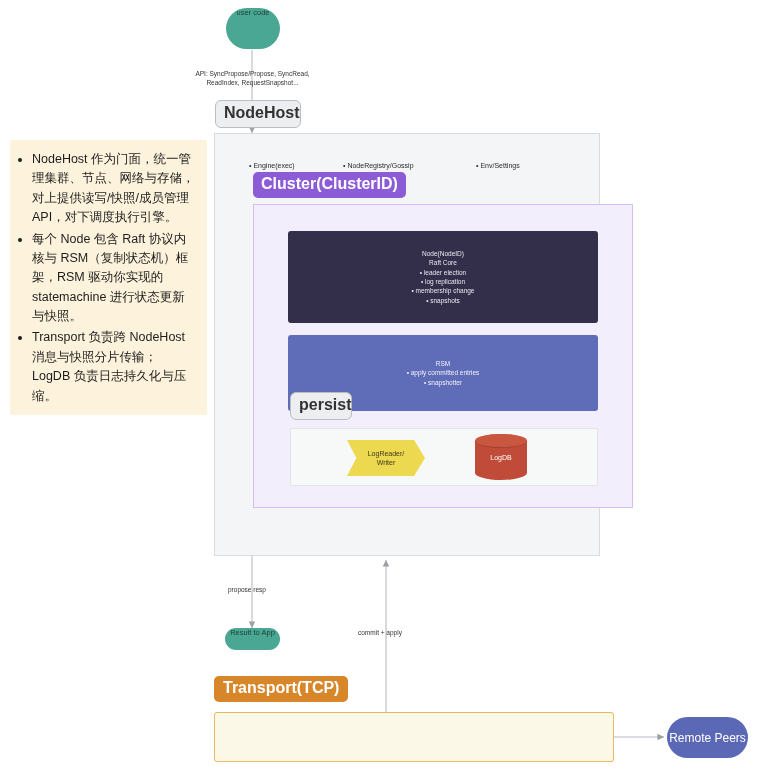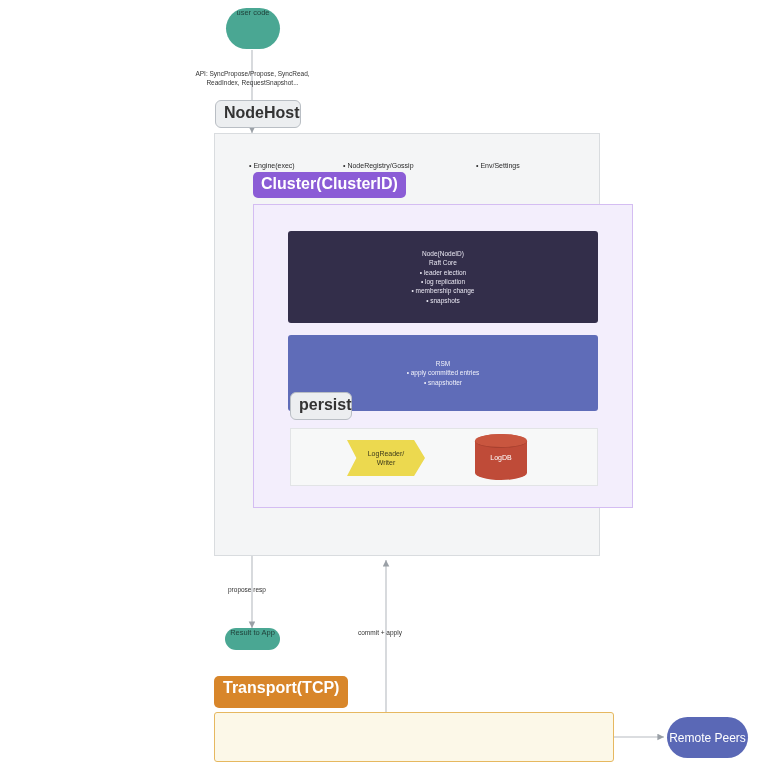--- a/index.html
+++ b/index.html
@@ -80,21 +80,21 @@
     font-size: 16px;
     font-weight: 700;
     padding: 4px 8px 6px 8px;
     border-radius: 5px;
   }
   .chip-orange {
     background: #d8862a;
     color: #fff;
     font-size: 16px;
     font-weight: 700;
-    padding: 4px 9px 12px 9px;
+    padding: 4px 9px 6px 9px;
     border-radius: 5px;
     align-items: flex-end;
   }
   .chip-gray {
     background: #eceef0;
     color: #333;
     font-size: 16px;
     font-weight: 700;
     padding: 4px 0 6px 8px;
     border-radius: 6px;
@@ -315,14 +315,21 @@
     <span>Transport(TCP)</span>
   </div>
 
   <div class="abs container-cream" style="left:214px; top:712px; width:400px; height:50px;"></div>
 
 
   <div class="abs pill-blue" style="left:667px; top:717px; width:81px; height:41px;">
     <span>Remote Peers</span>
   </div>
 
+  <div class="note" style="left:10px; top:140px; width:197px; height:275px;">
+    <ul>
+      <li>NodeHost 作为门面，统一管理集群、节点、网络与存储，对上提供读写/快照/成员管理 API，对下调度执行引擎。</li>
+      <li>每个 Node 包含 Raft 协议内核与 RSM（复制状态机）框架，RSM 驱动你实现的 statemachine 进行状态更新与快照。</li>
+      <li>Transport 负责跨 NodeHost 消息与快照分片传输；LogDB 负责日志持久化与压缩。</li>
+    </ul>
+  </div>
 
 </div>
 
 </body></html>

